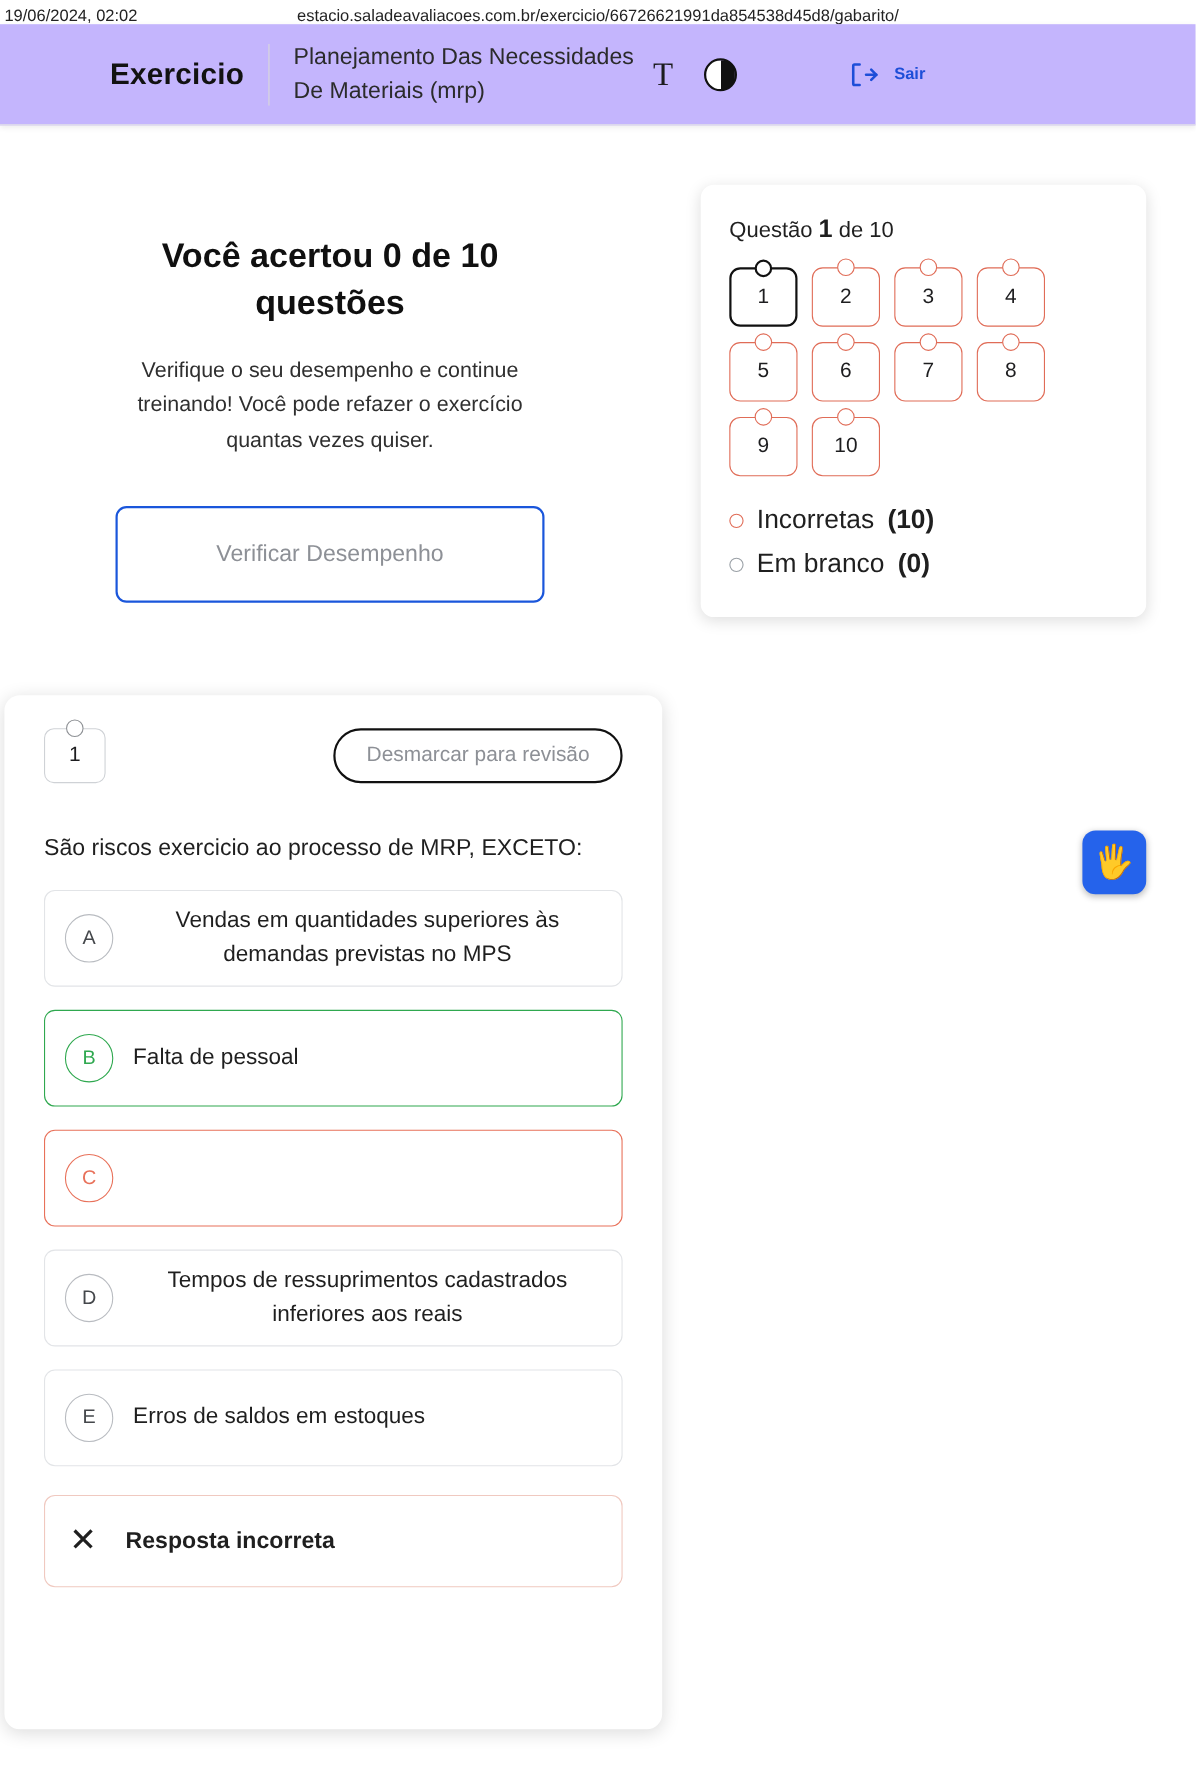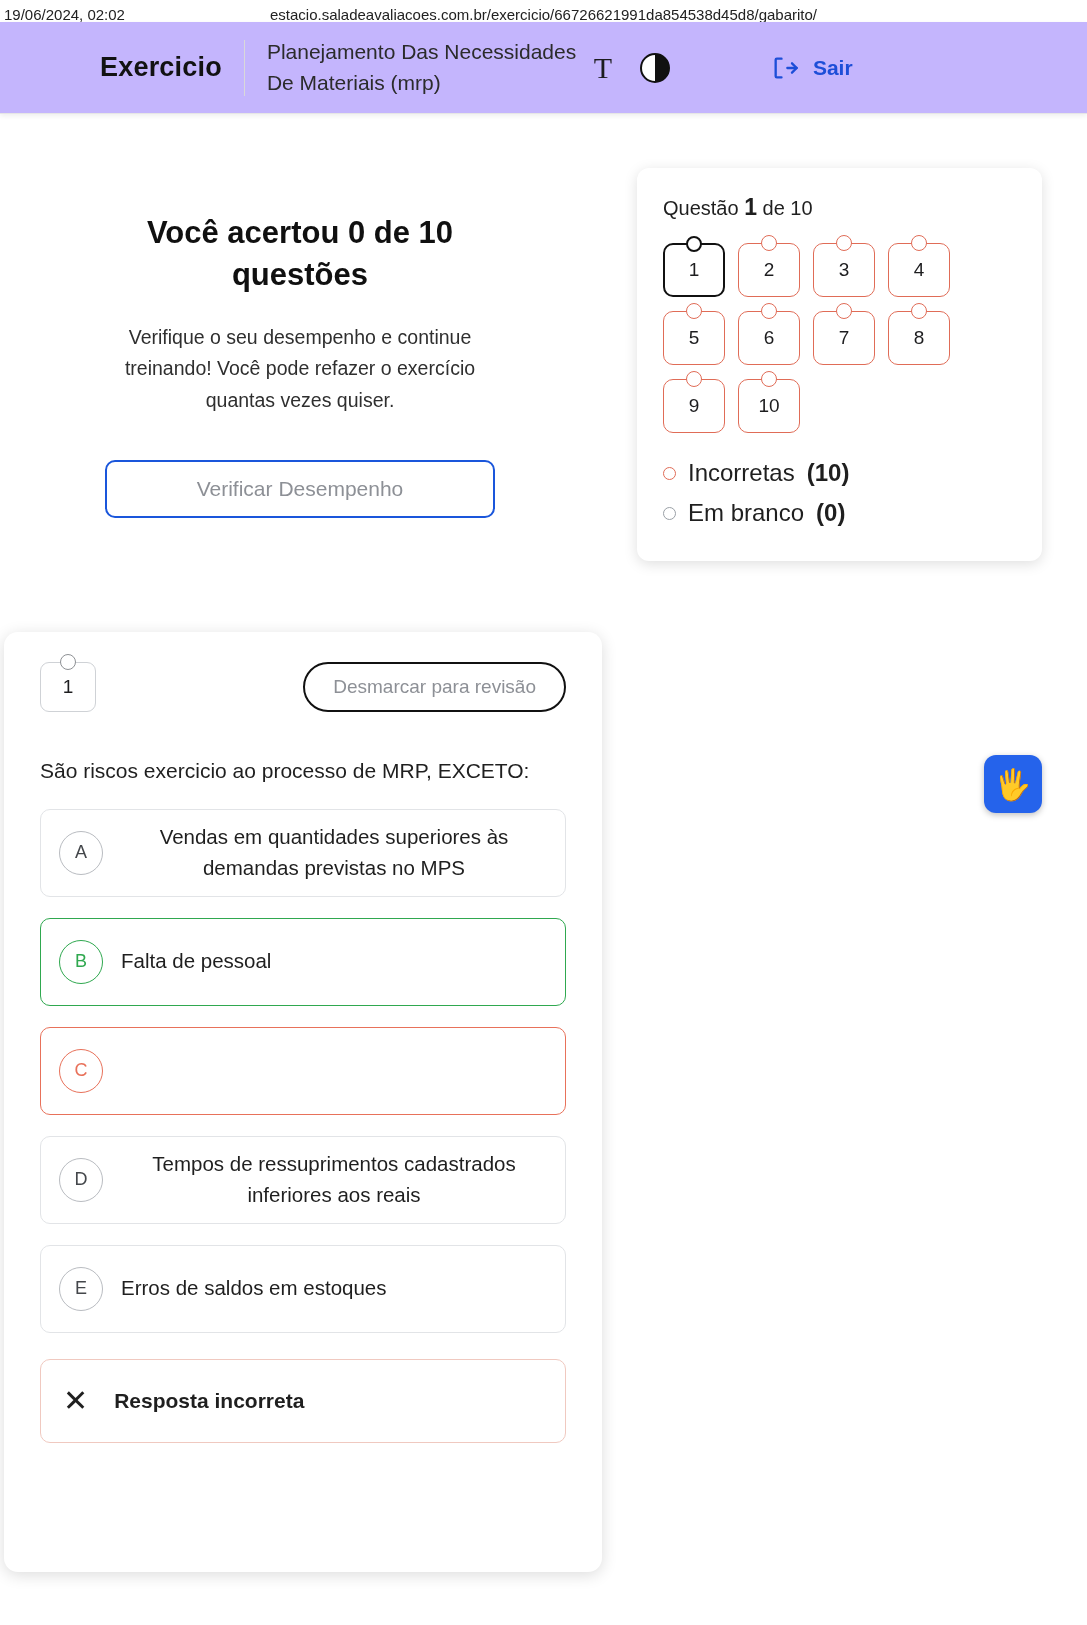--- a/index.html
+++ b/index.html
@@ -49,38 +49,38 @@
     color: #1c1c1e;
   }
   .icon-text-size { font-size: 30px; font-family: "Liberation Serif", serif; }
   .contrast-circle {
     width: 30px; height: 30px; border-radius: 50%;
     border: 2px solid #111;
     background: linear-gradient(90deg, #fff 0 50%, #111 50% 100%);
   }
   .logout {
     display: flex; align-items: center; gap: 14px;
-    color: #1d4ed8; font-size: 21px; font-weight: bold;
+    color: #1d4ed8; font-size: 15px; font-weight: bold;
     margin-left: 90px;
   }
   .logout svg { display: block; }
 
   
   .result-block {
     position: absolute; left: 90px; top: 200px; width: 420px; text-align: center; margin-top: 12px;
   }
   .result-title {
     font-size: 31px; font-weight: bold; line-height: 1.35; color: #101010;
     margin: 0 0 26px 0;
   }
   .result-desc {
     font-size: 19.5px; line-height: 1.62; color: #2f2f2f; margin: 0 0 44px 0;
   }
   .btn-outline {
-    display: block; margin: 0 auto; width: 390px; height: 58px;
+    display: block; margin: 0 auto; width: 390px; height: 88px;
     border: 2px solid #1a56db; border-radius: 10px; background: #fff;
     color: #8d9096; font-size: 21px; font-family: inherit;
     cursor: pointer;
   }
 
   
   .nav-card {
     position: absolute; left: 637px; top: 168px; width: 405px;
     background: #fff; border-radius: 12px;
     box-shadow: 0 3px 14px rgba(0,0,0,.13);

